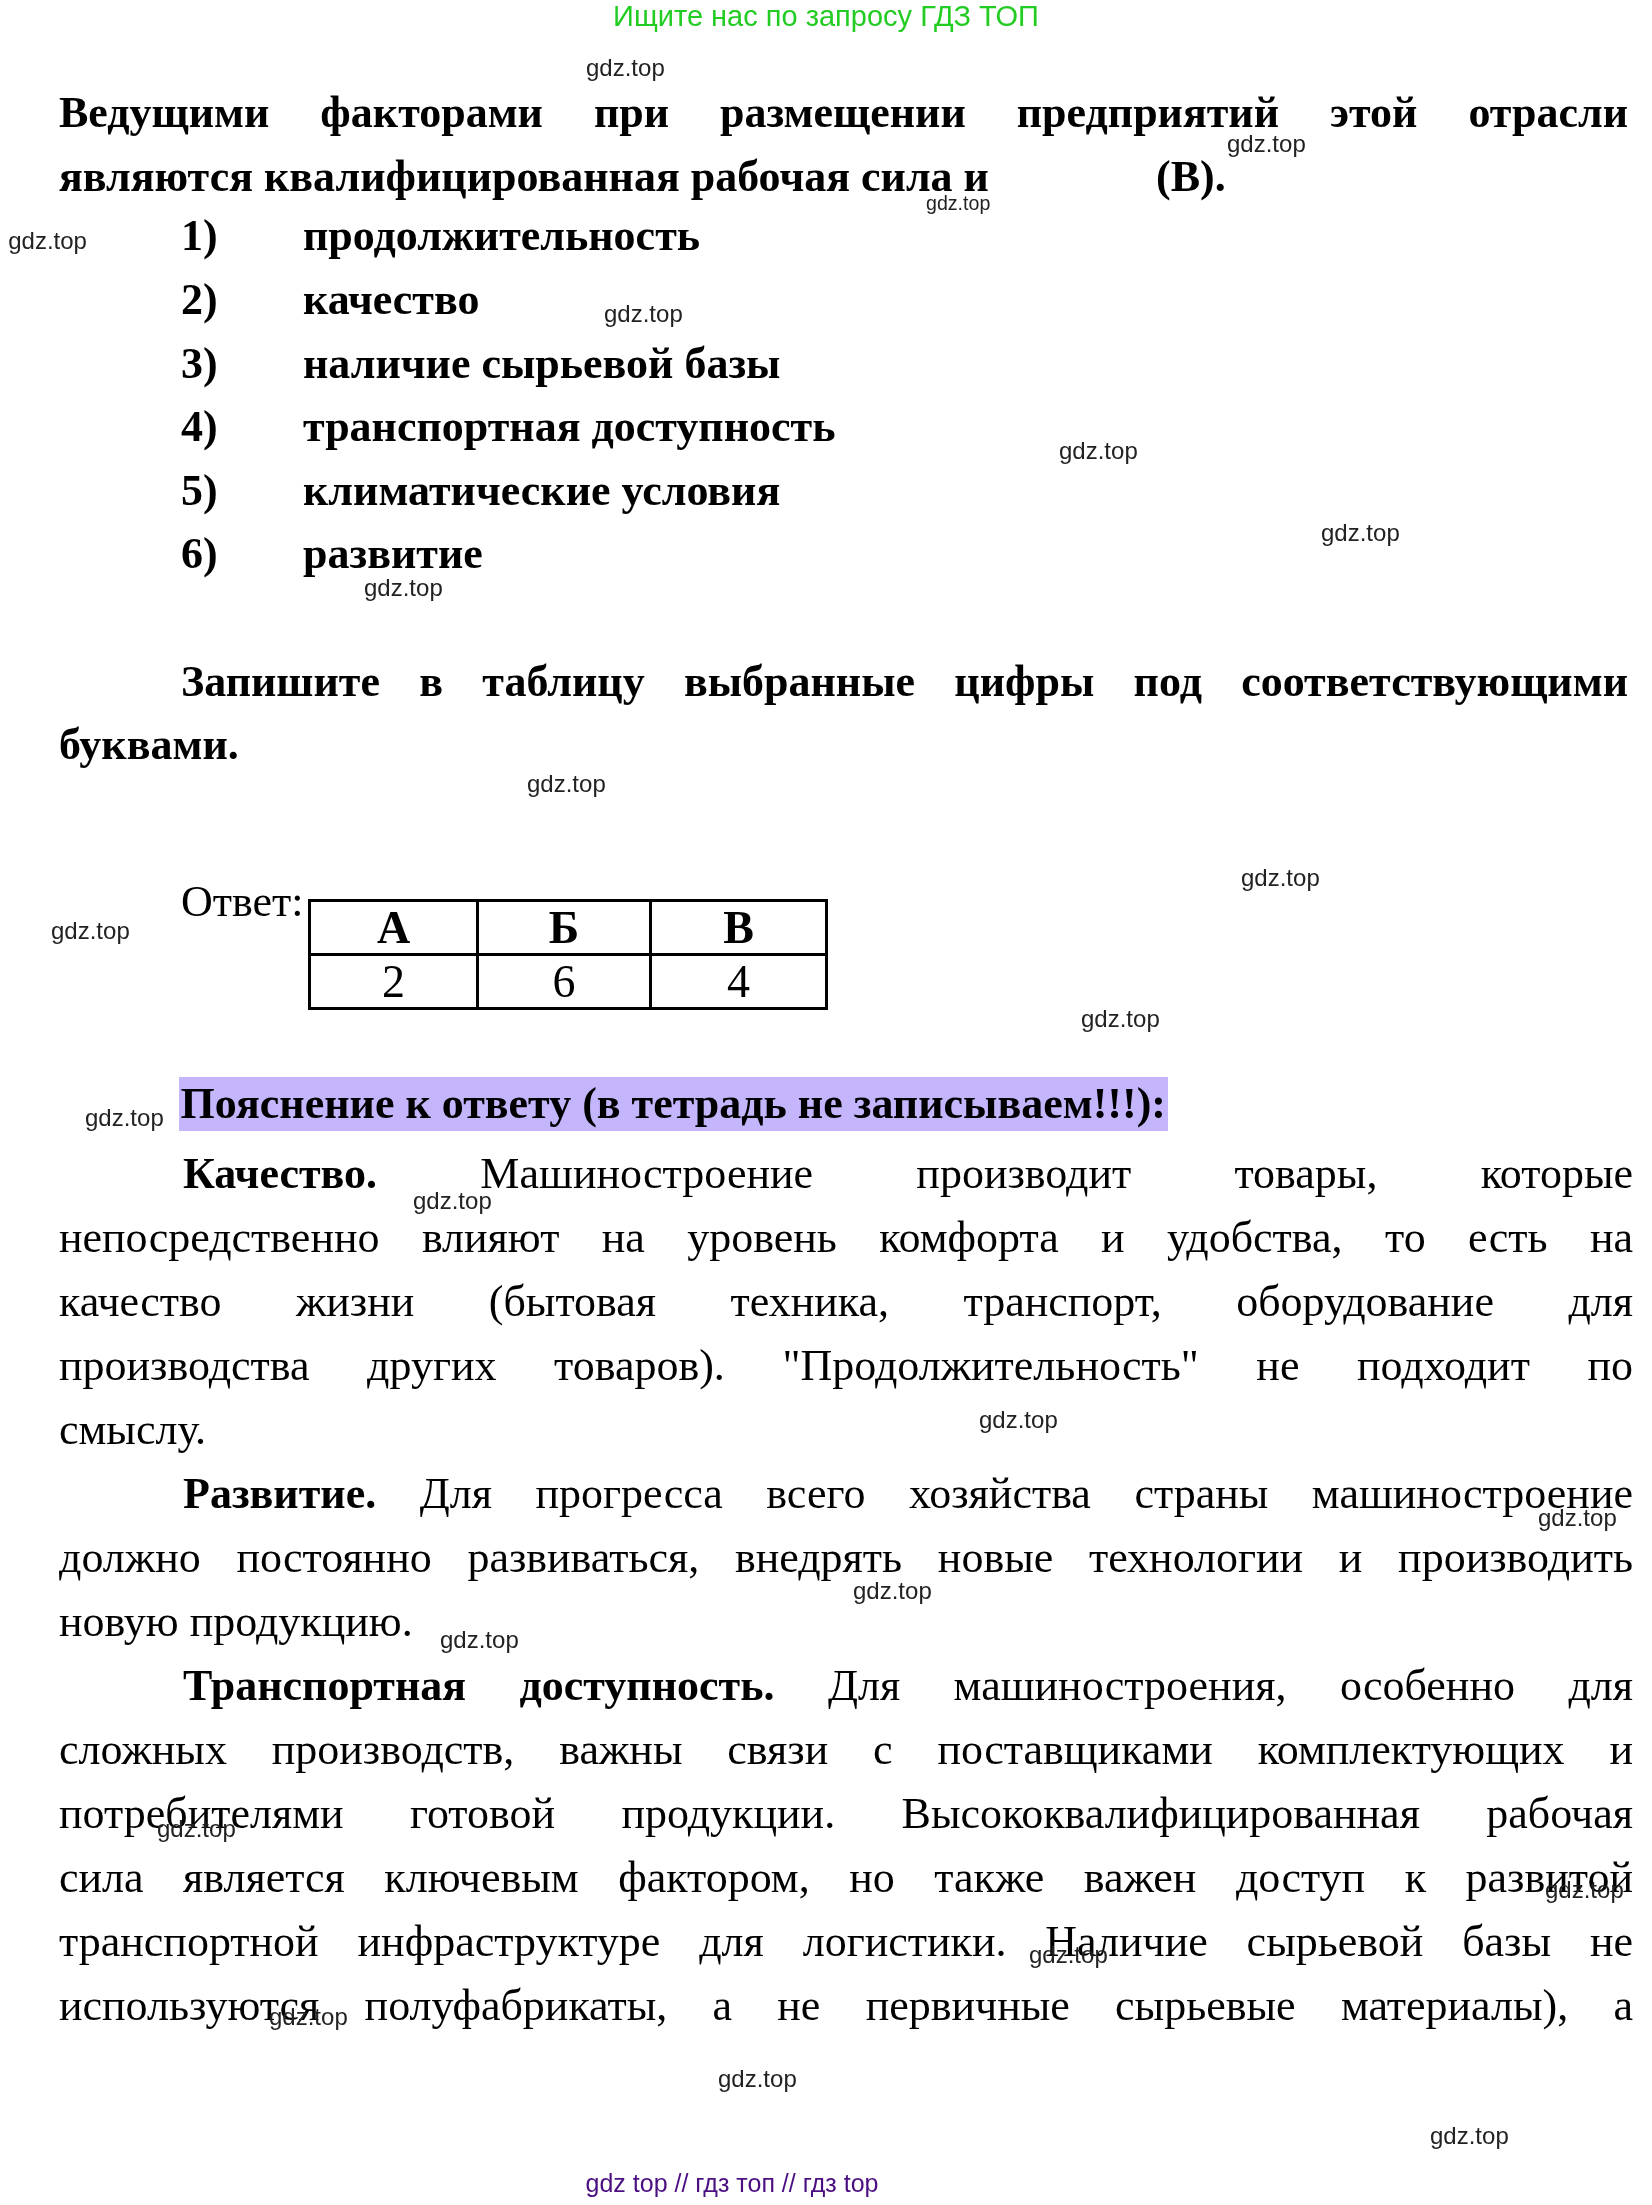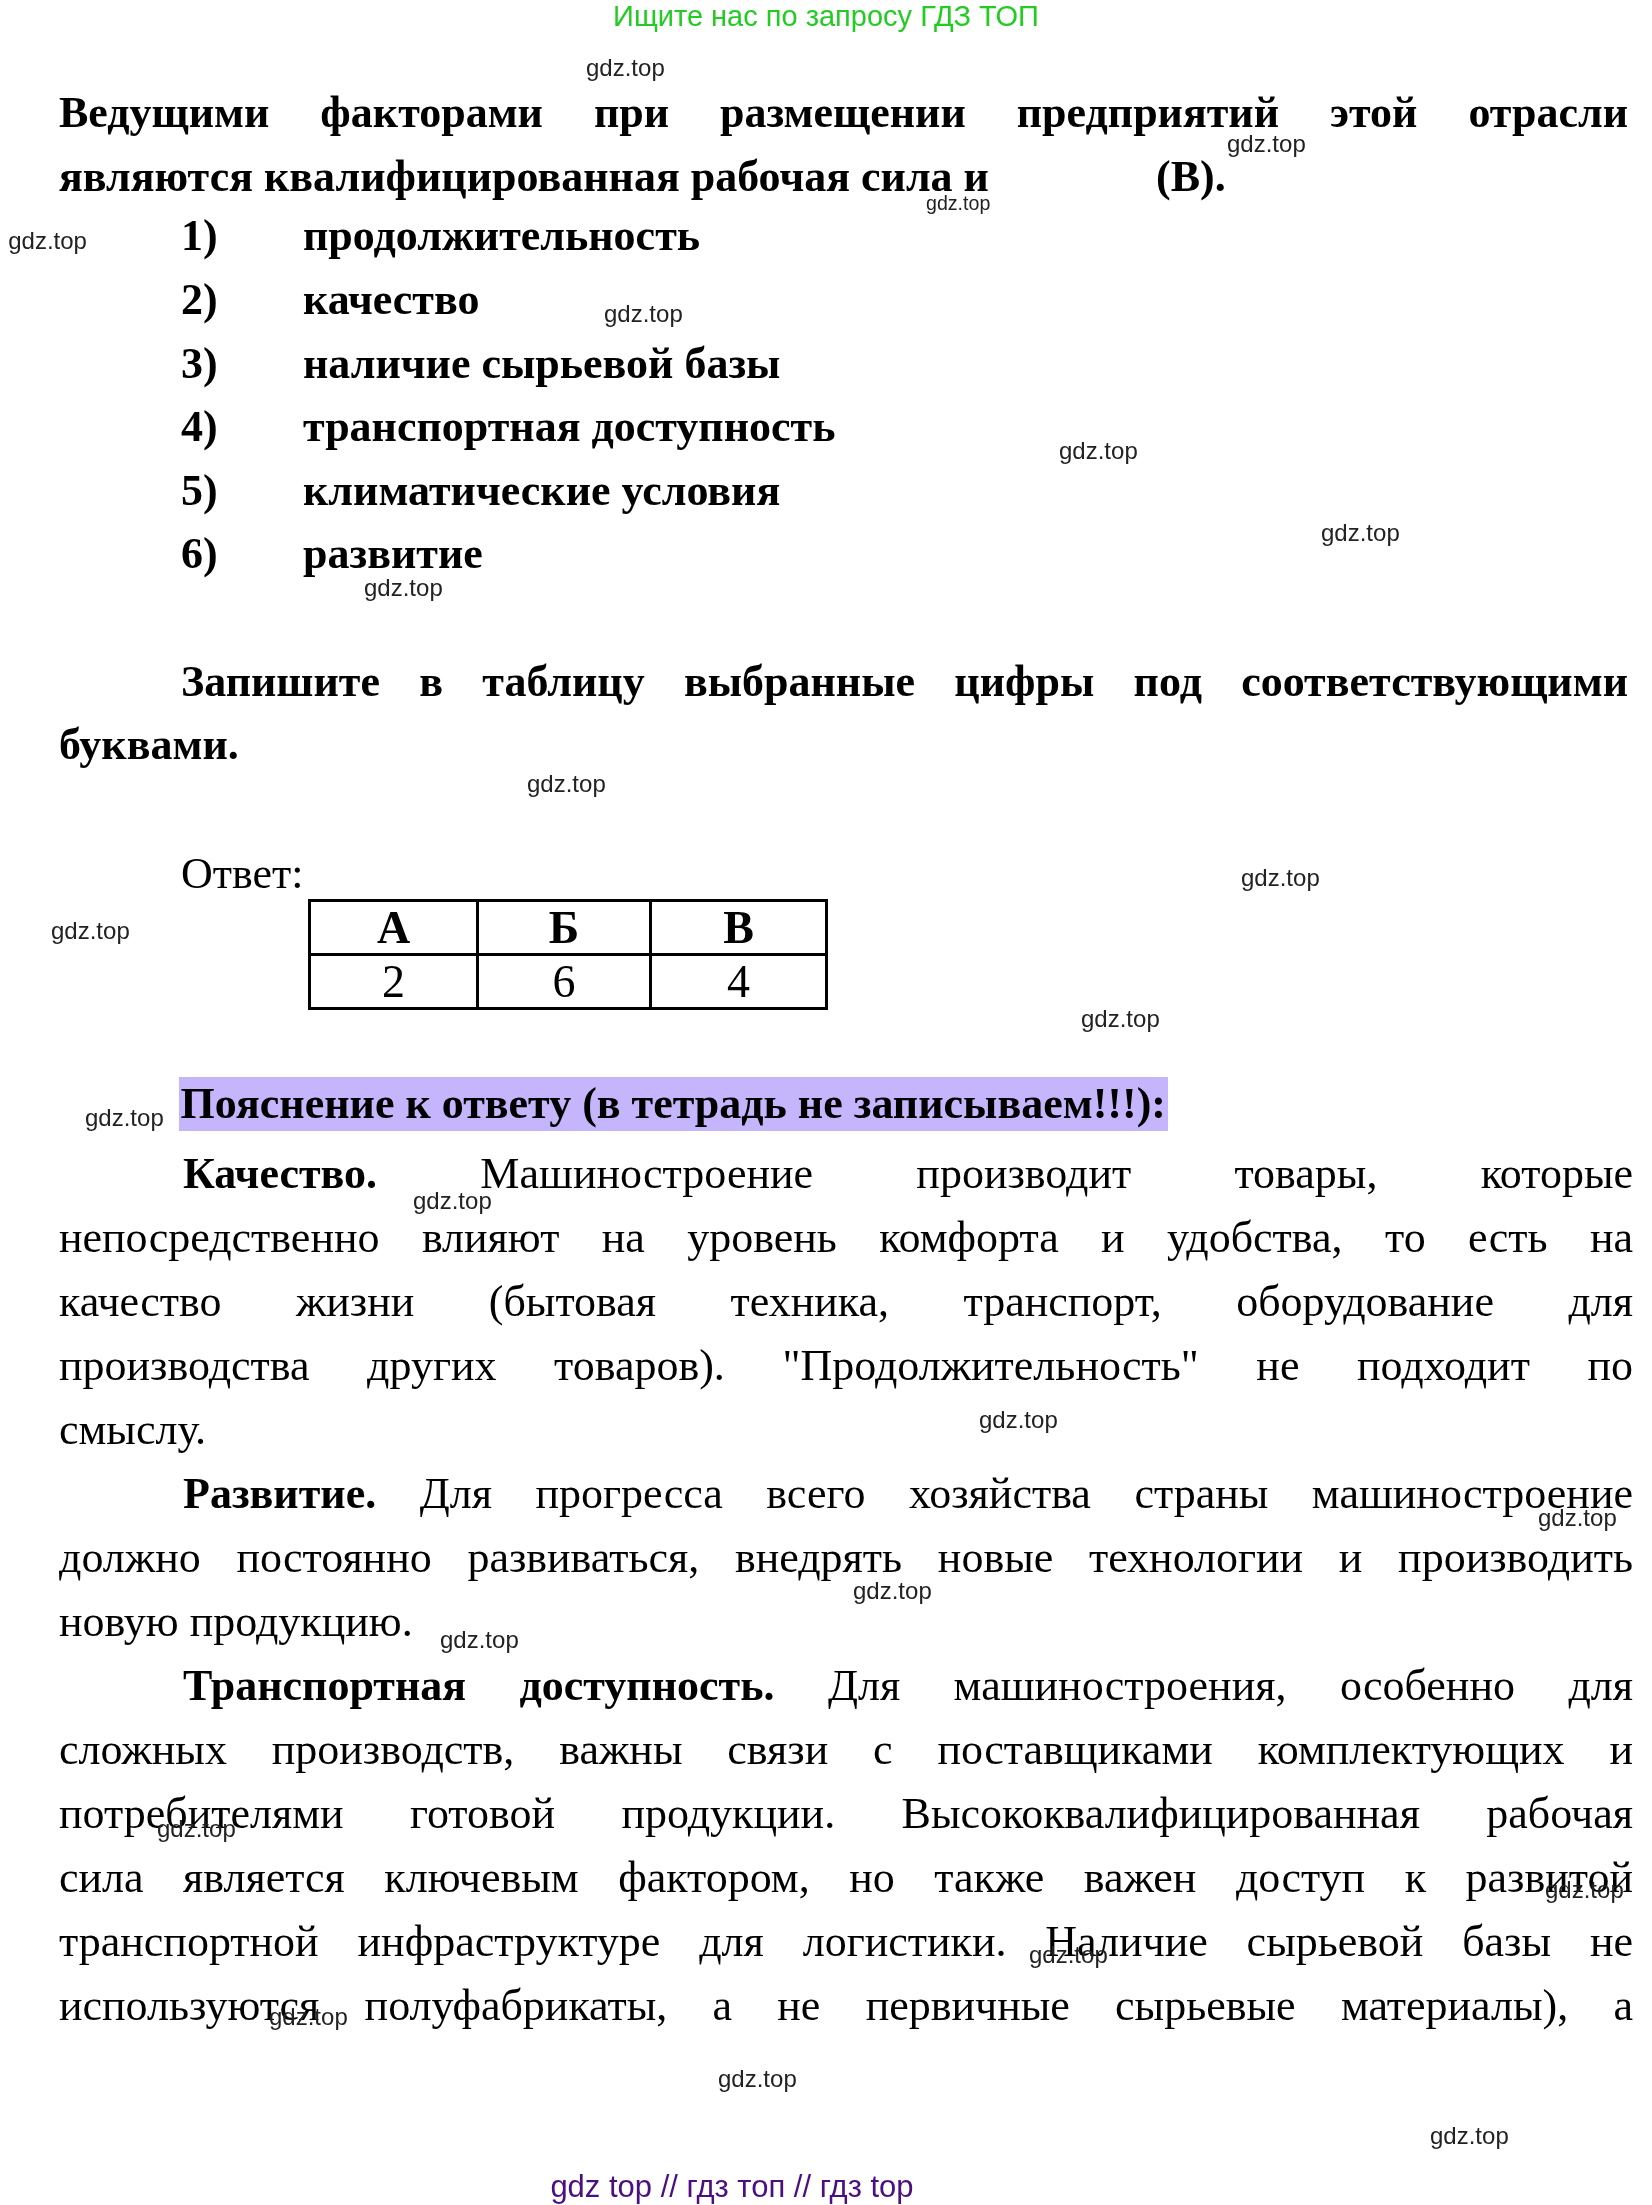--- a/index.html
+++ b/index.html
@@ -6,33 +6,33 @@
   body { width: 1652px; height: 2205px; position: relative; overflow: hidden; }
   .abs { position: absolute; white-space: nowrap; }
   .serif { font-family: "Liberation Serif", "DejaVu Serif", serif; color: #000; }
   .sans { font-family: "Liberation Sans", "DejaVu Sans", sans-serif; }
   .banner { left: 0; width: 1652px; top: 0; text-align: center; font-size: 29px; color: #22cc22; line-height: 33px; }
   .wm { font-size: 24px; color: #222; }
   .q-line { font-size: 44px; font-weight: bold; line-height: 49px; }
   .justify { text-align: justify; text-align-last: justify; }
   .opt-num { font-size: 44px; font-weight: bold; }
   .opt-text { font-size: 44px; font-weight: bold; }
-  .answer-label { font-size: 44px; }
+  .answer-label { font-size: 44px; margin-top: 28px; }
   table.answer { position: absolute; left: 308px; top: 899px; border-collapse: collapse; }
   table.answer td { border: 3.3px solid #000; width: 163px; height: 51px; text-align: center; vertical-align: middle; font-family: "Liberation Serif", "DejaVu Serif", serif; font-size: 46px; padding: 0; line-height: 51px; }
   table.answer td.c0 { width: 165px; }
   table.answer td.c1 { width: 170px; }
   table.answer td.c2 { width: 173px; }
   table.answer tr.head td { font-weight: bold; }
   .hl { background: #c4b5fd; font-size: 44px; font-weight: bold; line-height: 54px; padding: 0 1.6px; }
   .para { left: 59px; width: 1574px; font-size: 44px; line-height: 64px; white-space: normal; }
   .para .line { display: block; height: 64px; }
   .indent { padding-left: 124px; }
   .b { font-weight: bold; }
-  .footer { left: 0; width: 1464px; top: 2169px; text-align: center; font-size: 31px; color: #4b0f82; }
+  .footer { left: 0; width: 1464px; top: 2169px; text-align: center; font-size: 25px; color: #4b0f82; }
 </style>
 </head>
 <body>
 
 <div class="abs sans banner">Ищите нас по запросу ГДЗ ТОП</div>
 
 <div class="abs serif q-line justify" style="left:59px; top:88px; width:1569px;">Ведущими факторами при размещении предприятий этой отрасли</div>
 <div class="abs serif q-line" style="left:59px; top:152px;">являются квалифицированная рабочая сила и</div>
 <div class="abs serif q-line" style="left:1156px; top:152px;">(В).</div>
 

